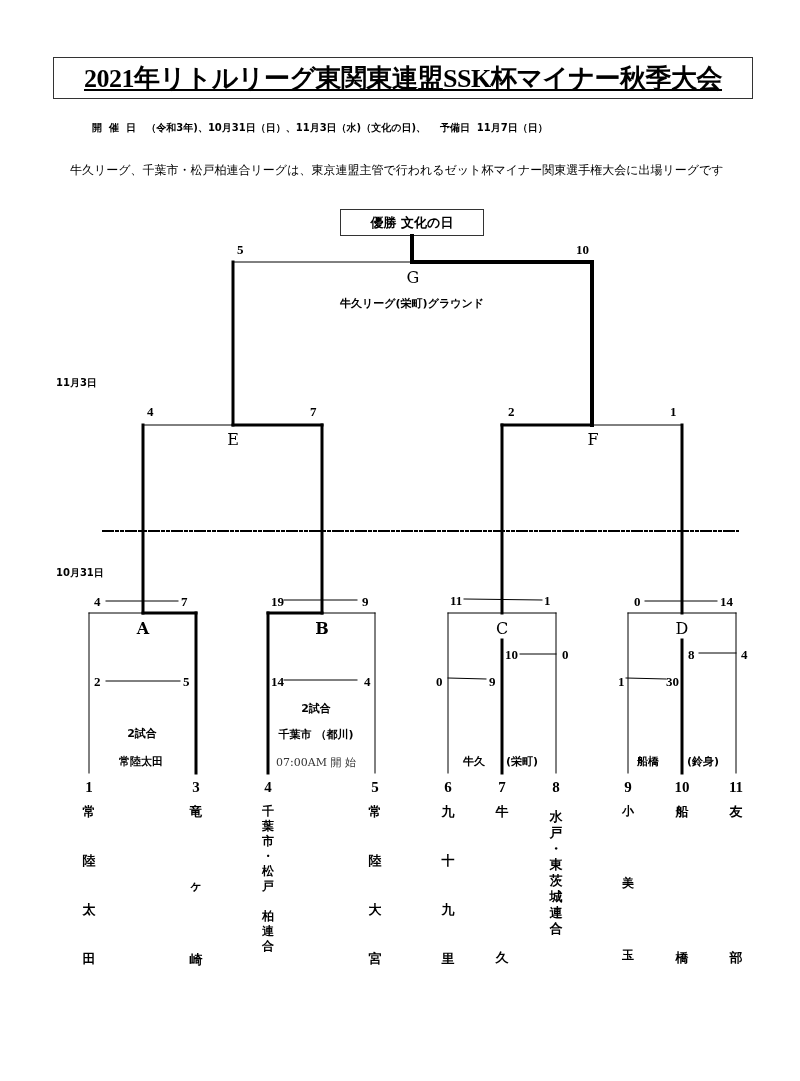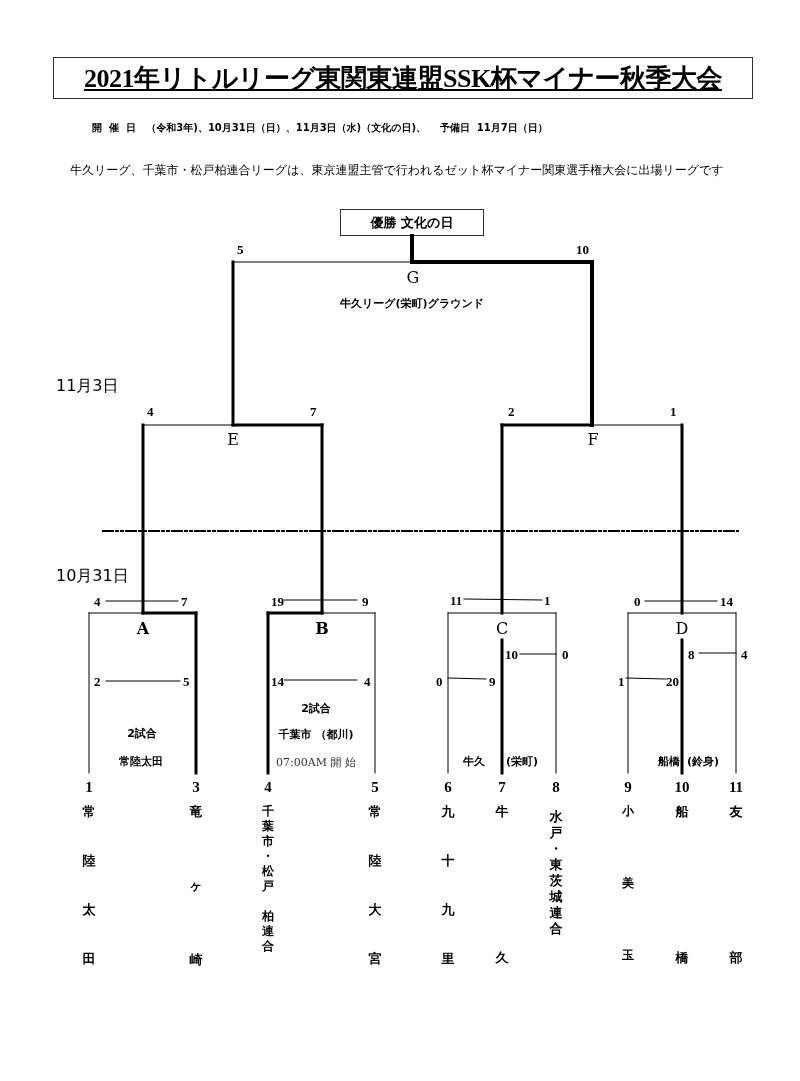--- a/index.html
+++ b/index.html
@@ -6,21 +6,21 @@
   body{width:800px;height:1081px;position:relative;overflow:hidden;font-family:"DejaVu Sans",sans-serif;color:#000;}
   .abs{position:absolute;}
   #title-box{left:53px;top:57px;width:700px;height:42px;border:1.5px solid #333;box-sizing:border-box;display:flex;align-items:center;justify-content:center;}
   #title-box span{font-family:"Liberation Serif",serif;font-weight:bold;font-size:26px;letter-spacing:-0.5px;text-decoration:underline;}
   #dates{left:92px;top:121px;font-size:10px;font-weight:bold;white-space:pre;}
   #note{left:70px;top:162px;font-size:12px;white-space:nowrap;}
   #champion{left:340px;top:209px;width:144px;height:27px;border:1px solid #333;box-sizing:border-box;display:flex;align-items:center;justify-content:center;font-weight:bold;font-size:13px;}
   svg{position:absolute;left:0;top:0;}
   .lbl{position:absolute;font-family:"Liberation Serif",serif;font-size:13px;font-weight:bold;line-height:1;}
   .game{position:absolute;font-family:"DejaVu Serif",serif;font-size:16px;line-height:1;transform:translateX(-50%);}
-  .small{position:absolute;font-size:16px;font-weight:normal;line-height:1;white-space:nowrap;}
+  .small{position:absolute;font-size:10px;font-weight:bold;line-height:1;white-space:nowrap;}
   .venue{position:absolute;font-size:11px;font-weight:bold;white-space:nowrap;transform:translateX(-50%);}
   .seed{position:absolute;font-family:"Liberation Serif",serif;font-size:15px;font-weight:bold;transform:translateX(-50%);}
   .team{position:absolute;font-size:13px;font-weight:bold;transform:translateX(-50%);display:flex;flex-direction:column;align-items:center;}
   .team span{display:block;line-height:1;}
 </style>
 </head>
 <body>
 
 <div id="title-box" class="abs">
     <span>2021年リトルリーグ東関東連盟SSK杯マイナー秋季大会</span>
@@ -123,22 +123,22 @@
 <div class="lbl" style="left:489px;top:675px">9</div>
 <div class="venue" style="left:474px;top:754px">牛久</div>
 <div class="venue" style="left:522px;top:754px">(栄町)</div>
 
 <div class="lbl" style="left:634px;top:595px">0</div>
 <div class="lbl" style="left:720px;top:595px">14</div>
 <div class="game" style="left:682px;top:621px">D</div>
 <div class="lbl" style="left:688px;top:648px">8</div>
 <div class="lbl" style="left:741px;top:648px">4</div>
 <div class="lbl" style="left:618px;top:675px">1</div>
-<div class="lbl" style="left:666px;top:675px">20</div>
-<div class="venue" style="left:669px;top:754px">船橋</div>
+<div class="lbl" style="left:666px;top:675px">30</div>
+<div class="venue" style="left:648px;top:754px">船橋</div>
 <div class="venue" style="left:703px;top:754px">(鈴身)</div>
 
 <div id="teams">
     <div class="seed" style="left: 89px; top: 779px;">1</div>
     <div class="team" style="left: 89px; top: 805px;">
       <span style="font-size: 13px; height: 49px;">常</span>
       <span style="font-size: 13px; height: 49px;">陸</span>
       <span style="font-size: 13px; height: 49px;">太</span>
       <span style="font-size: 13px; height: 49px;">田</span>
     </div>

